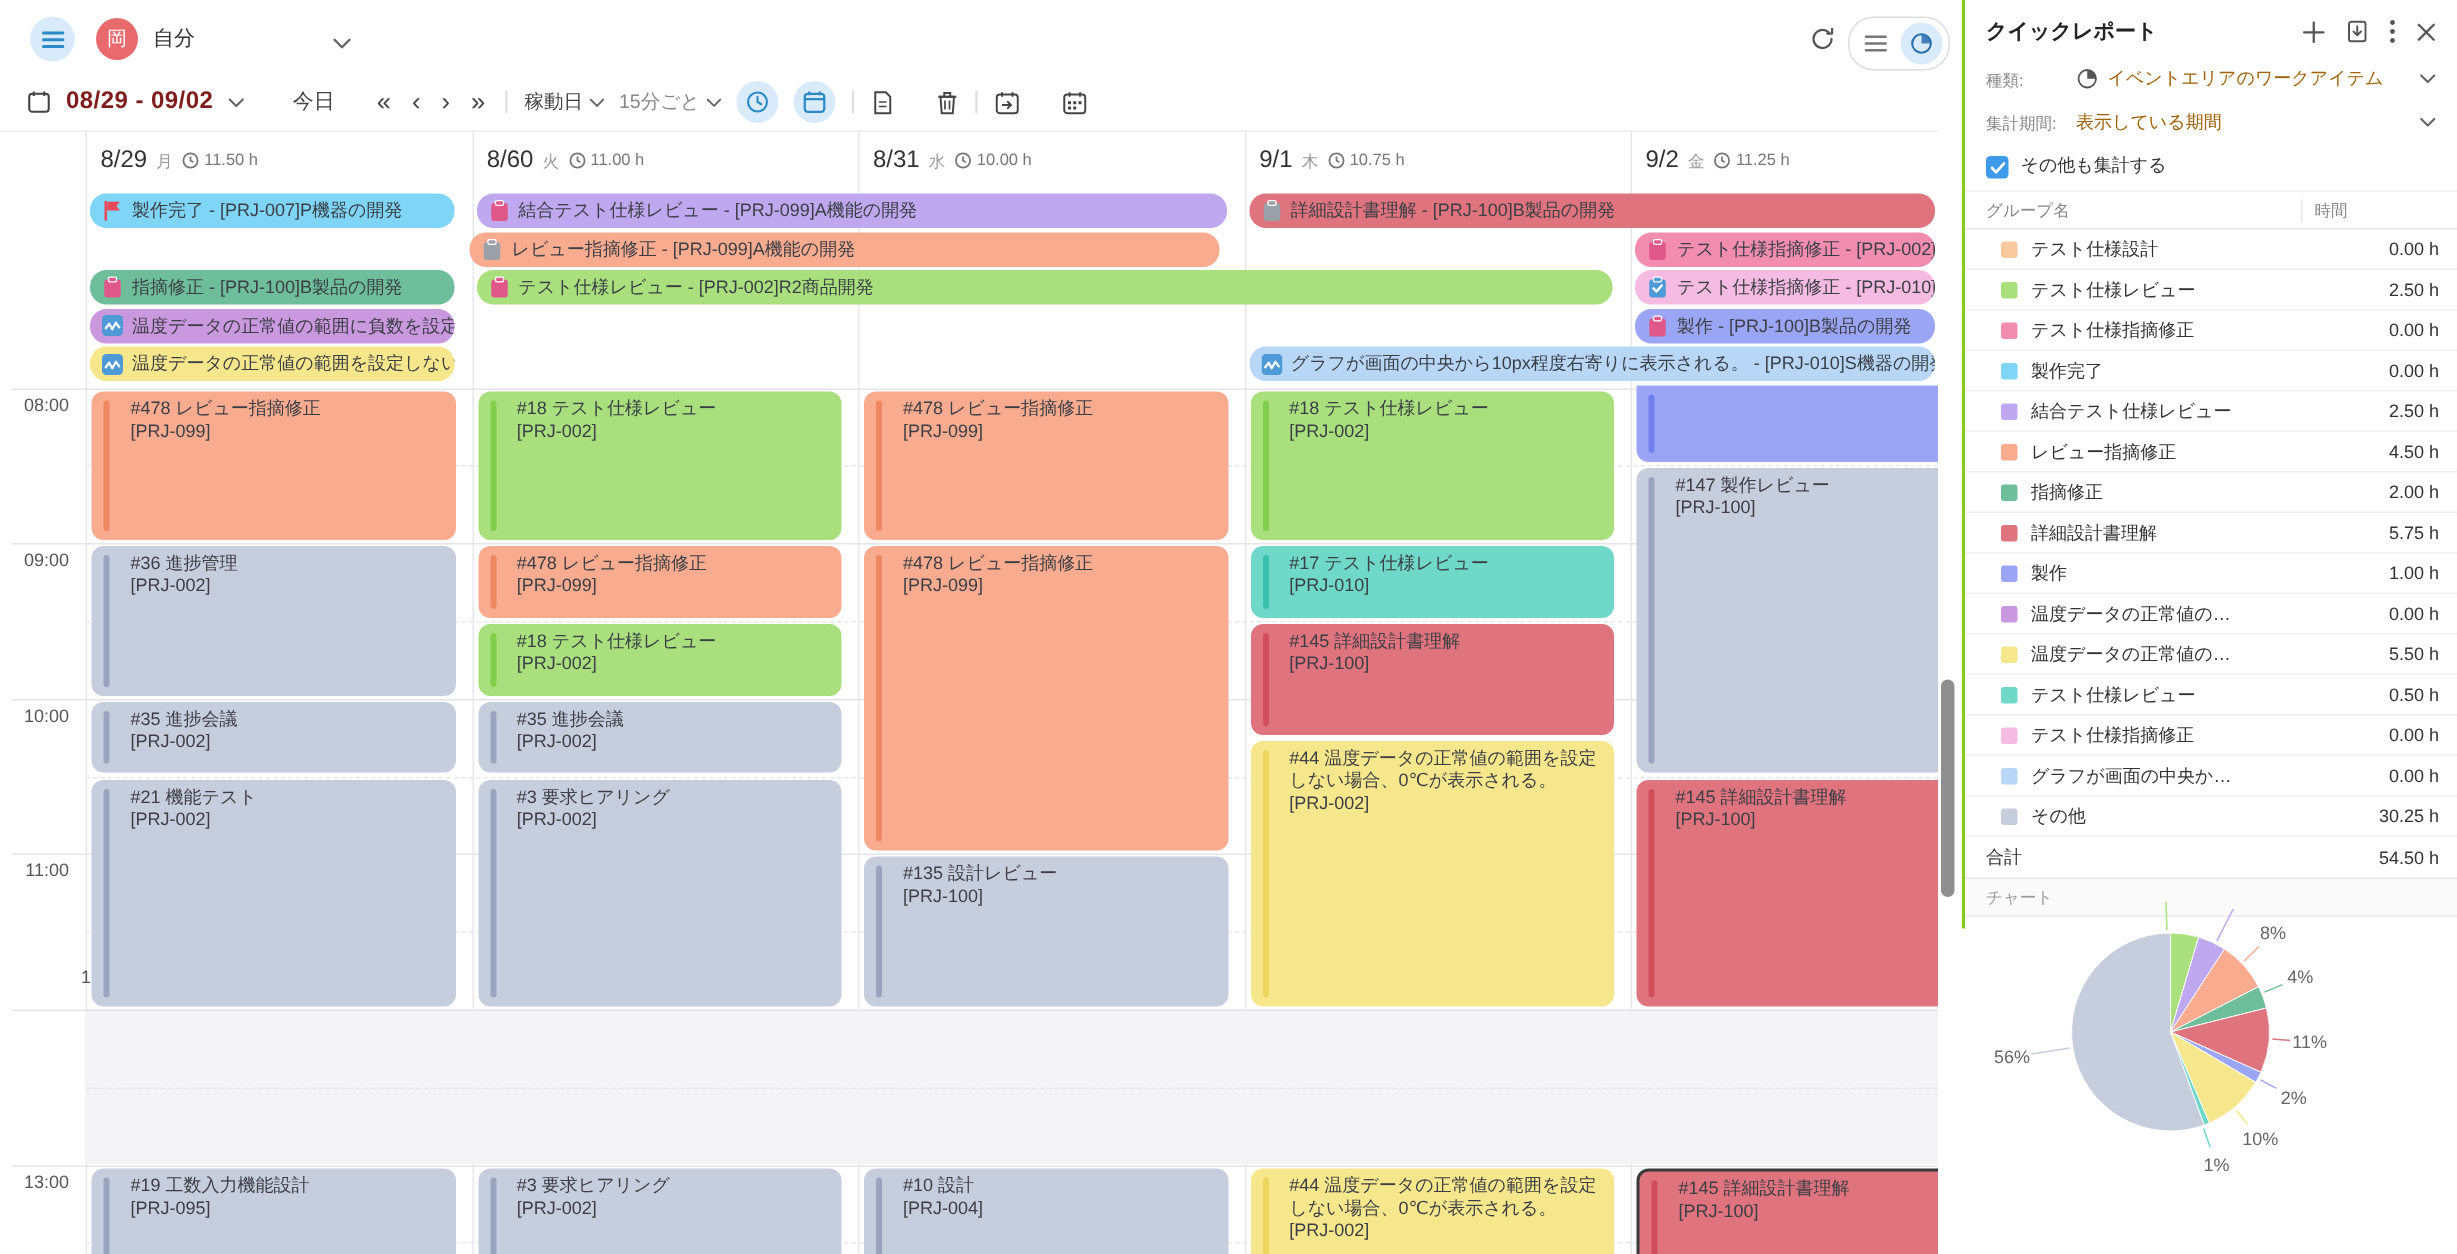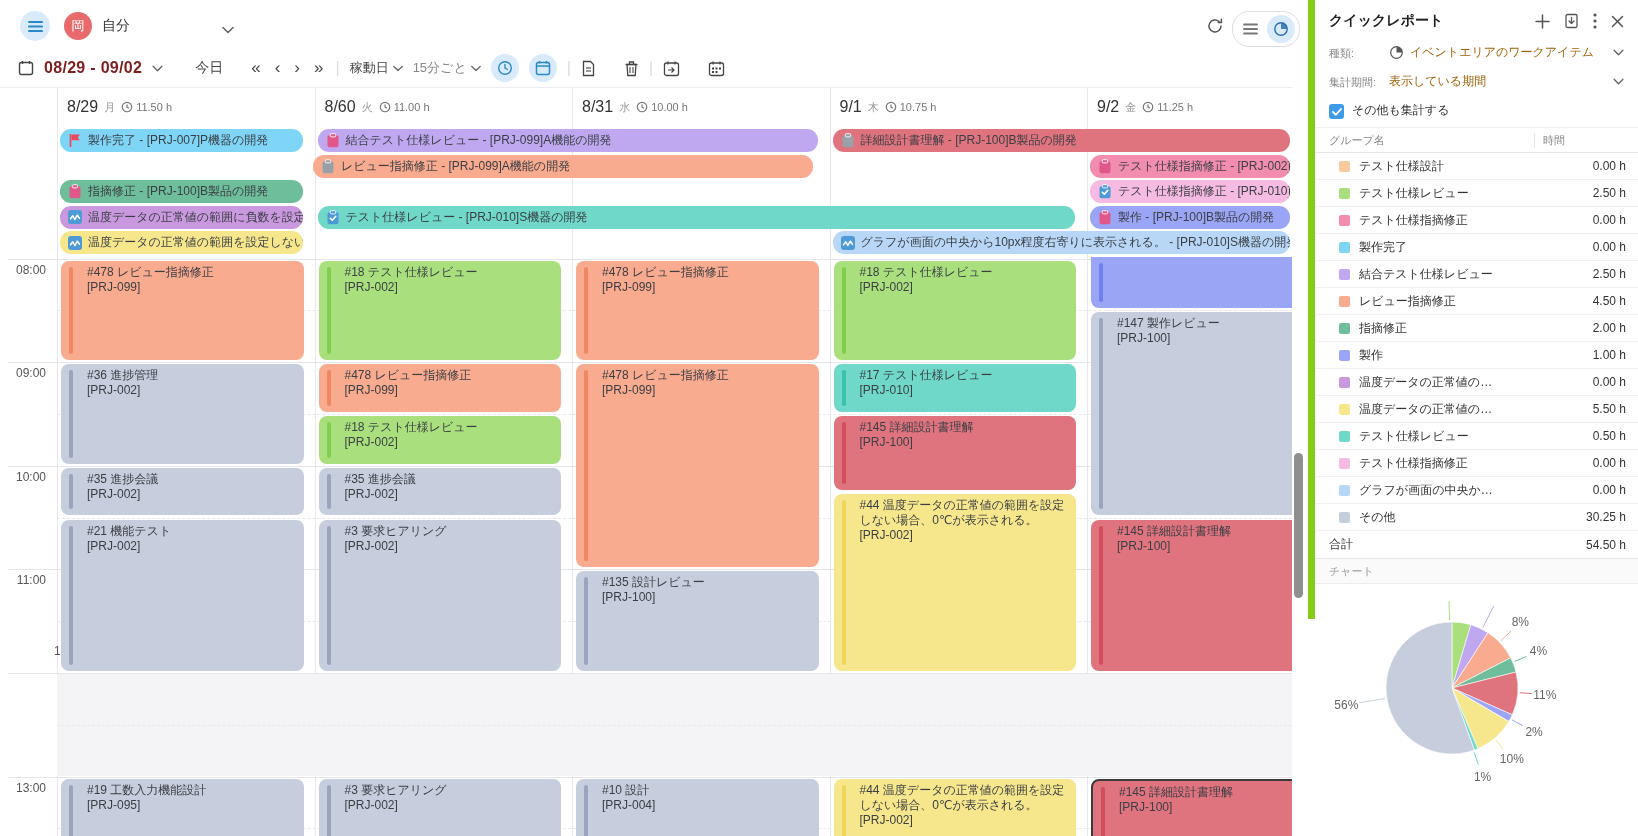--- a/index.html
+++ b/index.html
@@ -31,21 +31,21 @@
   .day-hd .w{font-size:11px;color:#999;}
   .day-hd .h{font-size:11px;color:#777;display:flex;align-items:center;gap:3px;justify-content:flex-end;}
   .tlab{position:absolute;left:0;width:46px;text-align:right;font-size:12px;color:#555;}
   .ad-bar{position:absolute;height:23px;border-radius:11px;display:flex;align-items:center;gap:6px;padding:0 8px;box-sizing:border-box;font-size:12px;color:#3b3f45;white-space:nowrap;overflow:hidden;cursor:pointer;}
   .ev{position:absolute;border-radius:8px;box-sizing:border-box;padding:4px 6px 0 26px;font-size:12px;line-height:15px;color:#3b3f45;overflow:hidden;cursor:pointer;}
   .ev .acc{position:absolute;left:8px;top:6px;bottom:6px;width:4px;border-radius:2px;}
   .ev.sel{border:2px solid #3a3a3a;}
   .lunch{position:absolute;background:#f4f4f6;}
   .sb-thumb{position:absolute;width:9px;border-radius:5px;background:#8f8f8f;}
   
-  #panel{position:absolute;left:1308px;top:0;width:330px;height:619px;border-left:7px solid #84cc16;box-sizing:border-box;background:#fff;}
+  #panel{position:absolute;left:1308px;top:0;width:330px;height:619px;border-left:2px solid #84cc16;box-sizing:border-box;background:#fff;}
   .p-head{display:flex;align-items:center;padding:12px 14px 6px 14px;}
   .p-title{font-size:14px;font-weight:bold;color:#222;flex:1;}
   .p-ic{margin-left:14px;cursor:pointer;display:flex;align-items:center;}
   .p-row{display:flex;align-items:flex-end;padding:6px 14px;gap:8px;}
   .p-lab{font-size:11px;color:#888;width:52px;flex-shrink:0;}
   .p-val{font-size:12px;color:#a16207;white-space:nowrap;overflow:hidden;flex:1;display:flex;align-items:center;gap:6px;}
   .p-val span{overflow:hidden;text-overflow:clip;white-space:nowrap;}
   .cbx{width:15px;height:15px;border-radius:3px;background:#3d9be9;display:flex;align-items:center;justify-content:center;flex-shrink:0;}
   .qr-hd{display:flex;align-items:center;height:24px;border-bottom:1px solid #e7e7ea;border-top:1px solid #f0f0f2;padding:0 12px 0 14px;font-size:11px;color:#888;}
   .qr-hd .g{flex:1;}
@@ -301,42 +301,41 @@
       </svg>
       <span>テスト仕様指摘修正 - [PRJ-002]R2商品開発</span>
     </div>
     <div class="ad-bar" style="left: 60px; top: 92.2px; width: 242.5px; background: rgb(110, 190, 155);">
       <svg width="14" height="15" viewBox="0 0 14 15" style="flex-shrink:0">
         <rect x="1.5" y="2.3" width="11" height="12" rx="2" fill="#e0578a"></rect>
         <rect x="4.3" y="0.7" width="5.4" height="3.2" rx="1.1" fill="#e0578a" stroke="#fff" stroke-width="0.9"></rect>
       </svg>
       <span>指摘修正 - [PRJ-100]B製品の開発</span>
     </div>
+    <div class="ad-bar" style="left: 317.5px; top: 92.2px; width: 757.5px; background: rgb(169, 224, 125);">
+      <svg width="14" height="15" viewBox="0 0 14 15" style="flex-shrink:0">
+        <rect x="1.5" y="2.3" width="11" height="12" rx="2" fill="#e0578a"></rect>
+        <rect x="4.3" y="0.7" width="5.4" height="3.2" rx="1.1" fill="#e0578a" stroke="#fff" stroke-width="0.9"></rect>
+      </svg>
+      <span>テスト仕様レビュー - [PRJ-002]R2商品開発</span>
+    </div>
     <div class="ad-bar" style="left: 1090px; top: 92.2px; width: 200px; background: rgb(245, 187, 226);">
       <svg width="14" height="15" viewBox="0 0 14 15" style="flex-shrink:0">
         <rect x="1.5" y="2.3" width="11" height="12" rx="2" fill="#4e9ad7"></rect>
         <rect x="4.3" y="0.7" width="5.4" height="3.2" rx="1.1" fill="#4e9ad7" stroke="#fff" stroke-width="0.9"></rect>
         <polyline points="4.3,8.3 6.3,10.3 9.8,6.3" stroke="#fff" stroke-width="1.6" fill="none" stroke-linecap="round" stroke-linejoin="round"></polyline>
       </svg>
       <span>テスト仕様指摘修正 - [PRJ-010]S機器の開発</span>
     </div>
     <div class="ad-bar" style="left: 60px; top: 117.8px; width: 242.5px; background: rgb(201, 152, 222);">
       <svg width="14" height="14" viewBox="0 0 14 14" style="flex-shrink:0">
         <rect width="14" height="14" rx="3" fill="#4e9ad7"></rect>
         <polyline points="2.5,8.8 4.8,5.8 6.8,9.5 9.3,5.2 11.5,8.2" stroke="#fff" stroke-width="1.5" fill="none" stroke-linecap="round" stroke-linejoin="round"></polyline>
       </svg>
       <span>温度データの正常値の範囲に負数を設定…</span>
-    </div>
-    <div class="ad-bar" style="left: 317.5px; top: 117.8px; width: 757.5px; background: rgb(111, 216, 200);">
-      <svg width="14" height="15" viewBox="0 0 14 15" style="flex-shrink:0">
-        <rect x="1.5" y="2.3" width="11" height="12" rx="2" fill="#4e9ad7"></rect>
-        <rect x="4.3" y="0.7" width="5.4" height="3.2" rx="1.1" fill="#4e9ad7" stroke="#fff" stroke-width="0.9"></rect>
-        <polyline points="4.3,8.3 6.3,10.3 9.8,6.3" stroke="#fff" stroke-width="1.6" fill="none" stroke-linecap="round" stroke-linejoin="round"></polyline>
-      </svg>
-      <span>テスト仕様レビュー - [PRJ-010]S機器の開発</span>
     </div>
     <div class="ad-bar" style="left: 1090px; top: 117.8px; width: 200px; background: rgb(155, 165, 245);">
       <svg width="14" height="15" viewBox="0 0 14 15" style="flex-shrink:0">
         <rect x="1.5" y="2.3" width="11" height="12" rx="2" fill="#e0578a"></rect>
         <rect x="4.3" y="0.7" width="5.4" height="3.2" rx="1.1" fill="#e0578a" stroke="#fff" stroke-width="0.9"></rect>
       </svg>
       <span>製作 - [PRJ-100]B製品の開発</span>
     </div>
     <div class="ad-bar" style="left: 60px; top: 143.4px; width: 242.5px; background: rgb(247, 231, 140);">
       <svg width="14" height="14" viewBox="0 0 14 14" style="flex-shrink:0">
@@ -570,20 +569,25 @@
       </div>
       <div class="qr-row">
         <span class="sw" style="background:#f9ab90"></span>
     <span class="nm">レビュー指摘修正</span>
     <span class="hr">4.50 h</span>
       </div>
       <div class="qr-row">
         <span class="sw" style="background:#6ebe9b"></span>
     <span class="nm">指摘修正</span>
     <span class="hr">2.00 h</span>
+      </div>
+      <div class="qr-row">
+        <span class="sw" style="background:#df737e"></span>
+    <span class="nm">詳細設計書理解</span>
+    <span class="hr">5.75 h</span>
       </div>
       <div class="qr-row">
         <span class="sw" style="background:#9ba5f5"></span>
     <span class="nm">製作</span>
     <span class="hr">1.00 h</span>
       </div>
       <div class="qr-row">
         <span class="sw" style="background:#c998de"></span>
     <span class="nm">温度データの正常値の…</span>
     <span class="hr">0.00 h</span>

